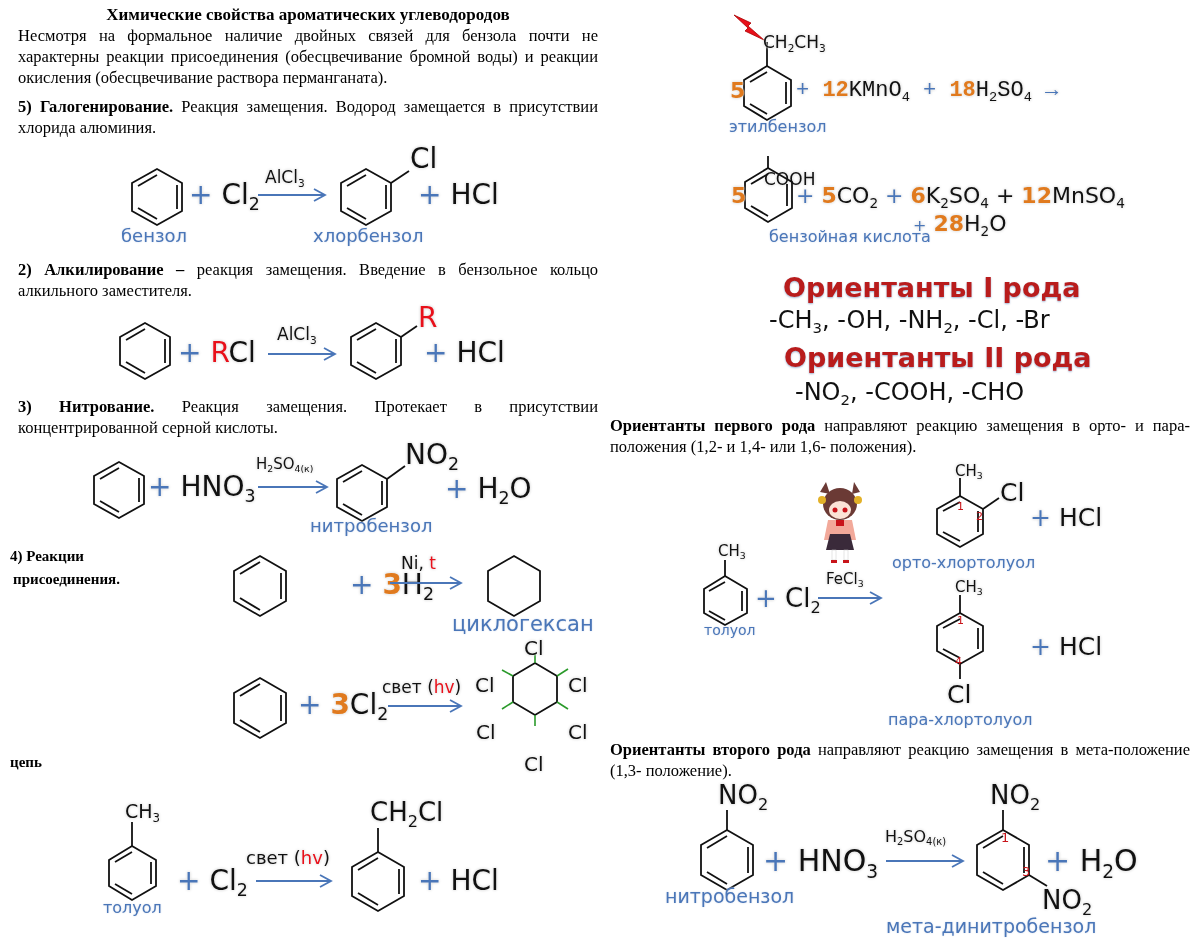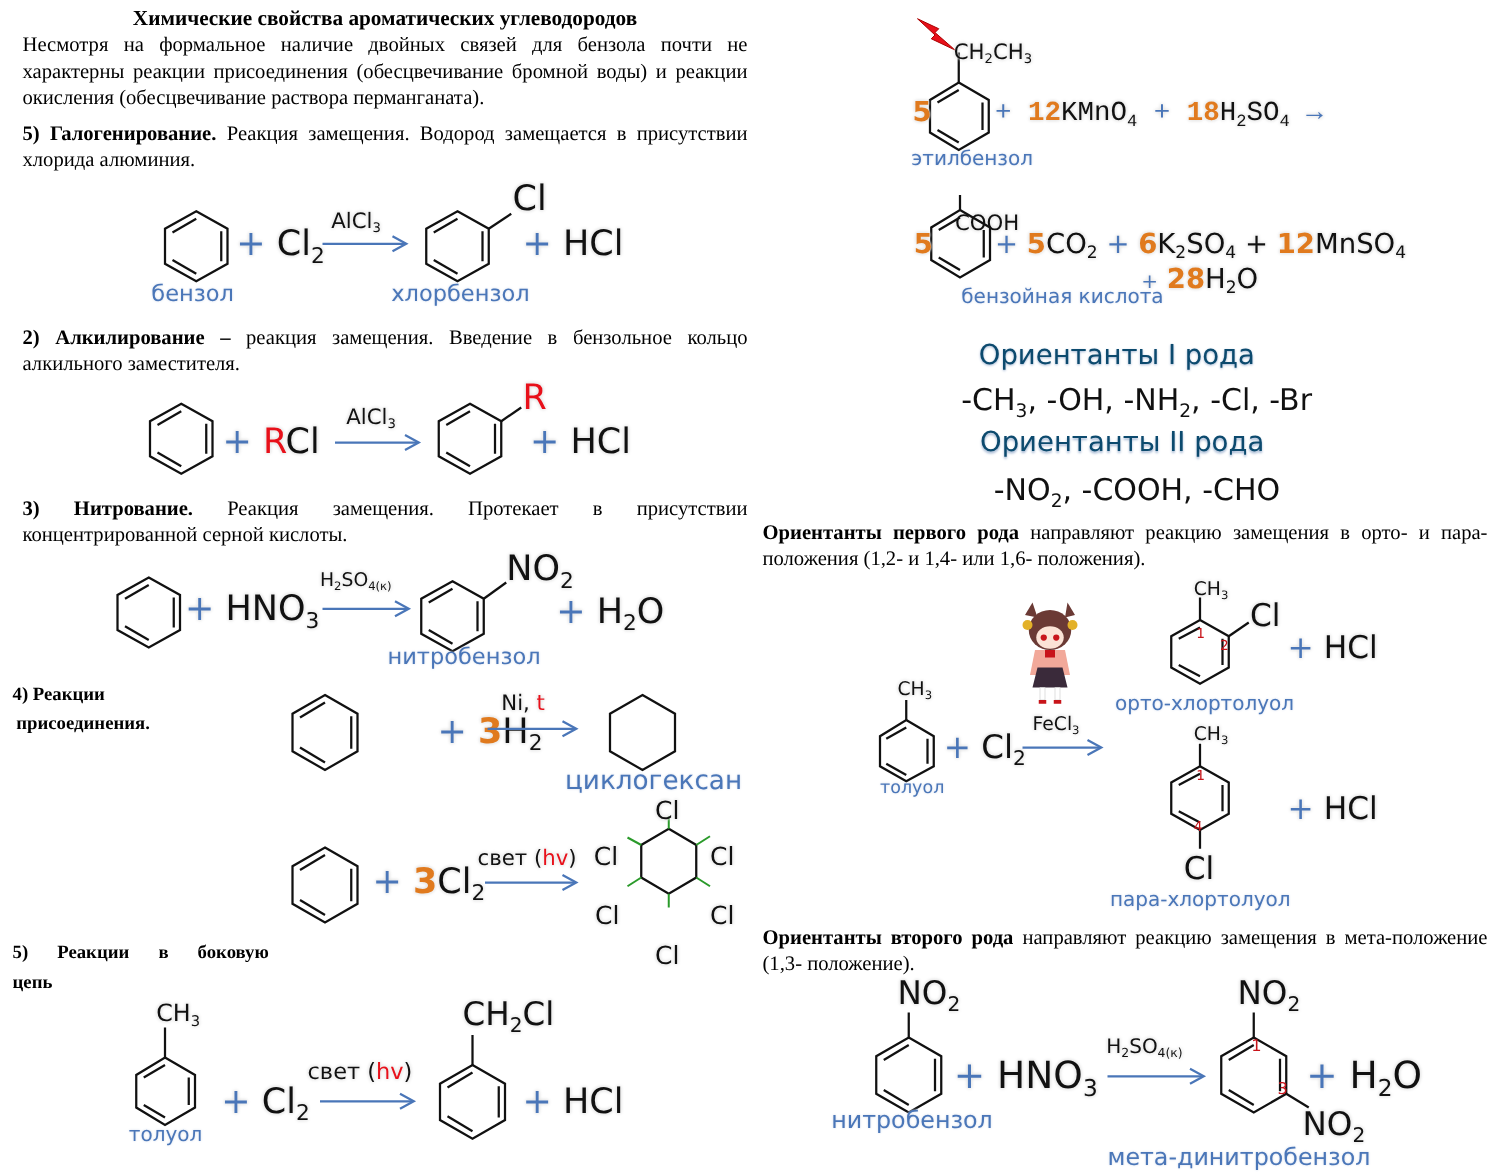--- a/index.html
+++ b/index.html
@@ -9,42 +9,41 @@
   .just{text-align:justify;text-align-last:auto;}
   .justall{text-align:justify;text-align-last:justify;}
   b{font-weight:bold;}
   .title{font-weight:bold;font-size:17px;text-align:center;}
   .chem{font-family:"DejaVu Sans",sans-serif;color:#111;text-shadow:0 0 2px #fff,0 0 3px #bbb;}
   .plus{color:#4a76b8;}
   .blue{color:#4a76b8;font-family:"DejaVu Sans",sans-serif;text-shadow:0 0 2px #cfd8e8;}
   .orange{color:#e07a1e;font-weight:bold;}
   .red{color:#e8101a;}
   sub{font-size:62%;vertical-align:-0.35em;line-height:0;}
-  .hdr{font-family:"DejaVu Sans",sans-serif;color:#0c4a6e;font-size:22px;text-shadow:0 1px 2px #9fb3d0;}
+  .hdr{font-family:"DejaVu Sans",sans-serif;color:#b91c1c;font-size:27px;text-shadow:0 1px 2px #9fb3d0;font-weight:bold;}
   .grp{font-family:"DejaVu Sans",sans-serif;color:#111;font-size:24px;}
   svg{position:absolute;overflow:visible;}
   .ring line,.ring polyline,.ring polygon{stroke:#111;stroke-width:1.8;fill:none;}
   .arrow line{stroke:#4a76b8;stroke-width:1.8;}
   .arrow polyline{stroke:#4a76b8;stroke-width:1.8;fill:none;}
   .num{font-family:"DejaVu Sans",sans-serif;color:#c8141a;font-size:11px;}
 </style>
 </head>
 <body>
 
 <div class="abs serif title" style="left:18px;top:4px;width:580px;">Химические свойства ароматических углеводородов</div>
 <div class="abs serif just" style="left:18px;top:25px;width:580px;">Несмотря на формальное наличие двойных связей для бензола почти не характерны реакции присоединения (обесцвечивание бромной воды) и реакции окисления (обесцвечивание раствора перманганата).</div>
 <div class="abs serif just" style="left:18px;top:96px;width:580px;"><b>5) Галогенирование.</b><span> Реакция замещения. Водород замещается в присутствии хлорида алюминия.</span></div>
 <div class="abs serif just" style="left:18px;top:259px;width:580px;"><b>2) Алкилирование –</b><span> реакция замещения. Введение в бензольное кольцо алкильного заместителя.</span></div>
 <div class="abs serif just" style="left:18px;top:396px;width:580px;"><b>3) Нитрование.</b><span> Реакция замещения. Протекает в присутствии концентрированной серной кислоты.</span></div>
 <div class="abs serif" style="left:10px;top:545px;font-weight:bold;font-size:15px;line-height:23px;">
   <div>4) Реакции</div>
   <div style="padding-left:3px;">присоединения.</div>
 </div>
 <div class="abs serif" style="left:10px;top:750px;width:205px;font-weight:bold;font-size:15px;line-height:24px;">
-  <div class="justall">5) Реакции в боковую</div>
   <div>цепь</div>
 </div>
 
 <svg class="ring" style="left:128px;top:167px;" width="60" height="60">
     <polygon points="29,2 54,16 54,44 29,58 4,44 4,16"></polygon>
     <line x1="10" y1="19" x2="29" y2="8"></line>
     <line x1="49" y1="18" x2="49" y2="42"></line>
     <line x1="10" y1="41" x2="29" y2="52"></line>
   </svg>
 <div class="abs chem" style="left:189px;top:178px;font-size:28px;"><span class="plus">+</span> <span>Cl</span><sub>2</sub></div>

